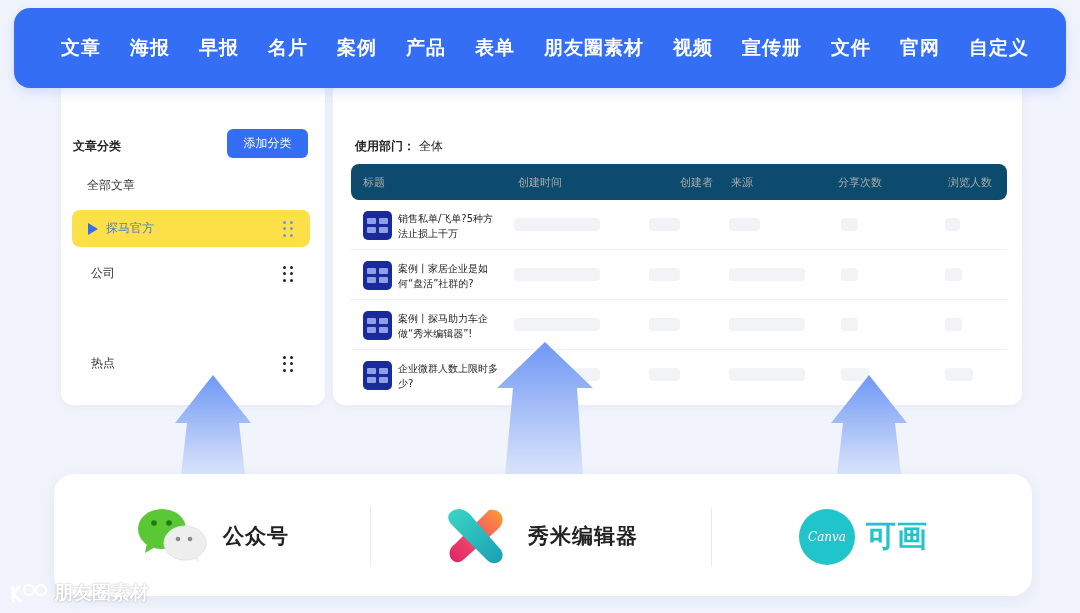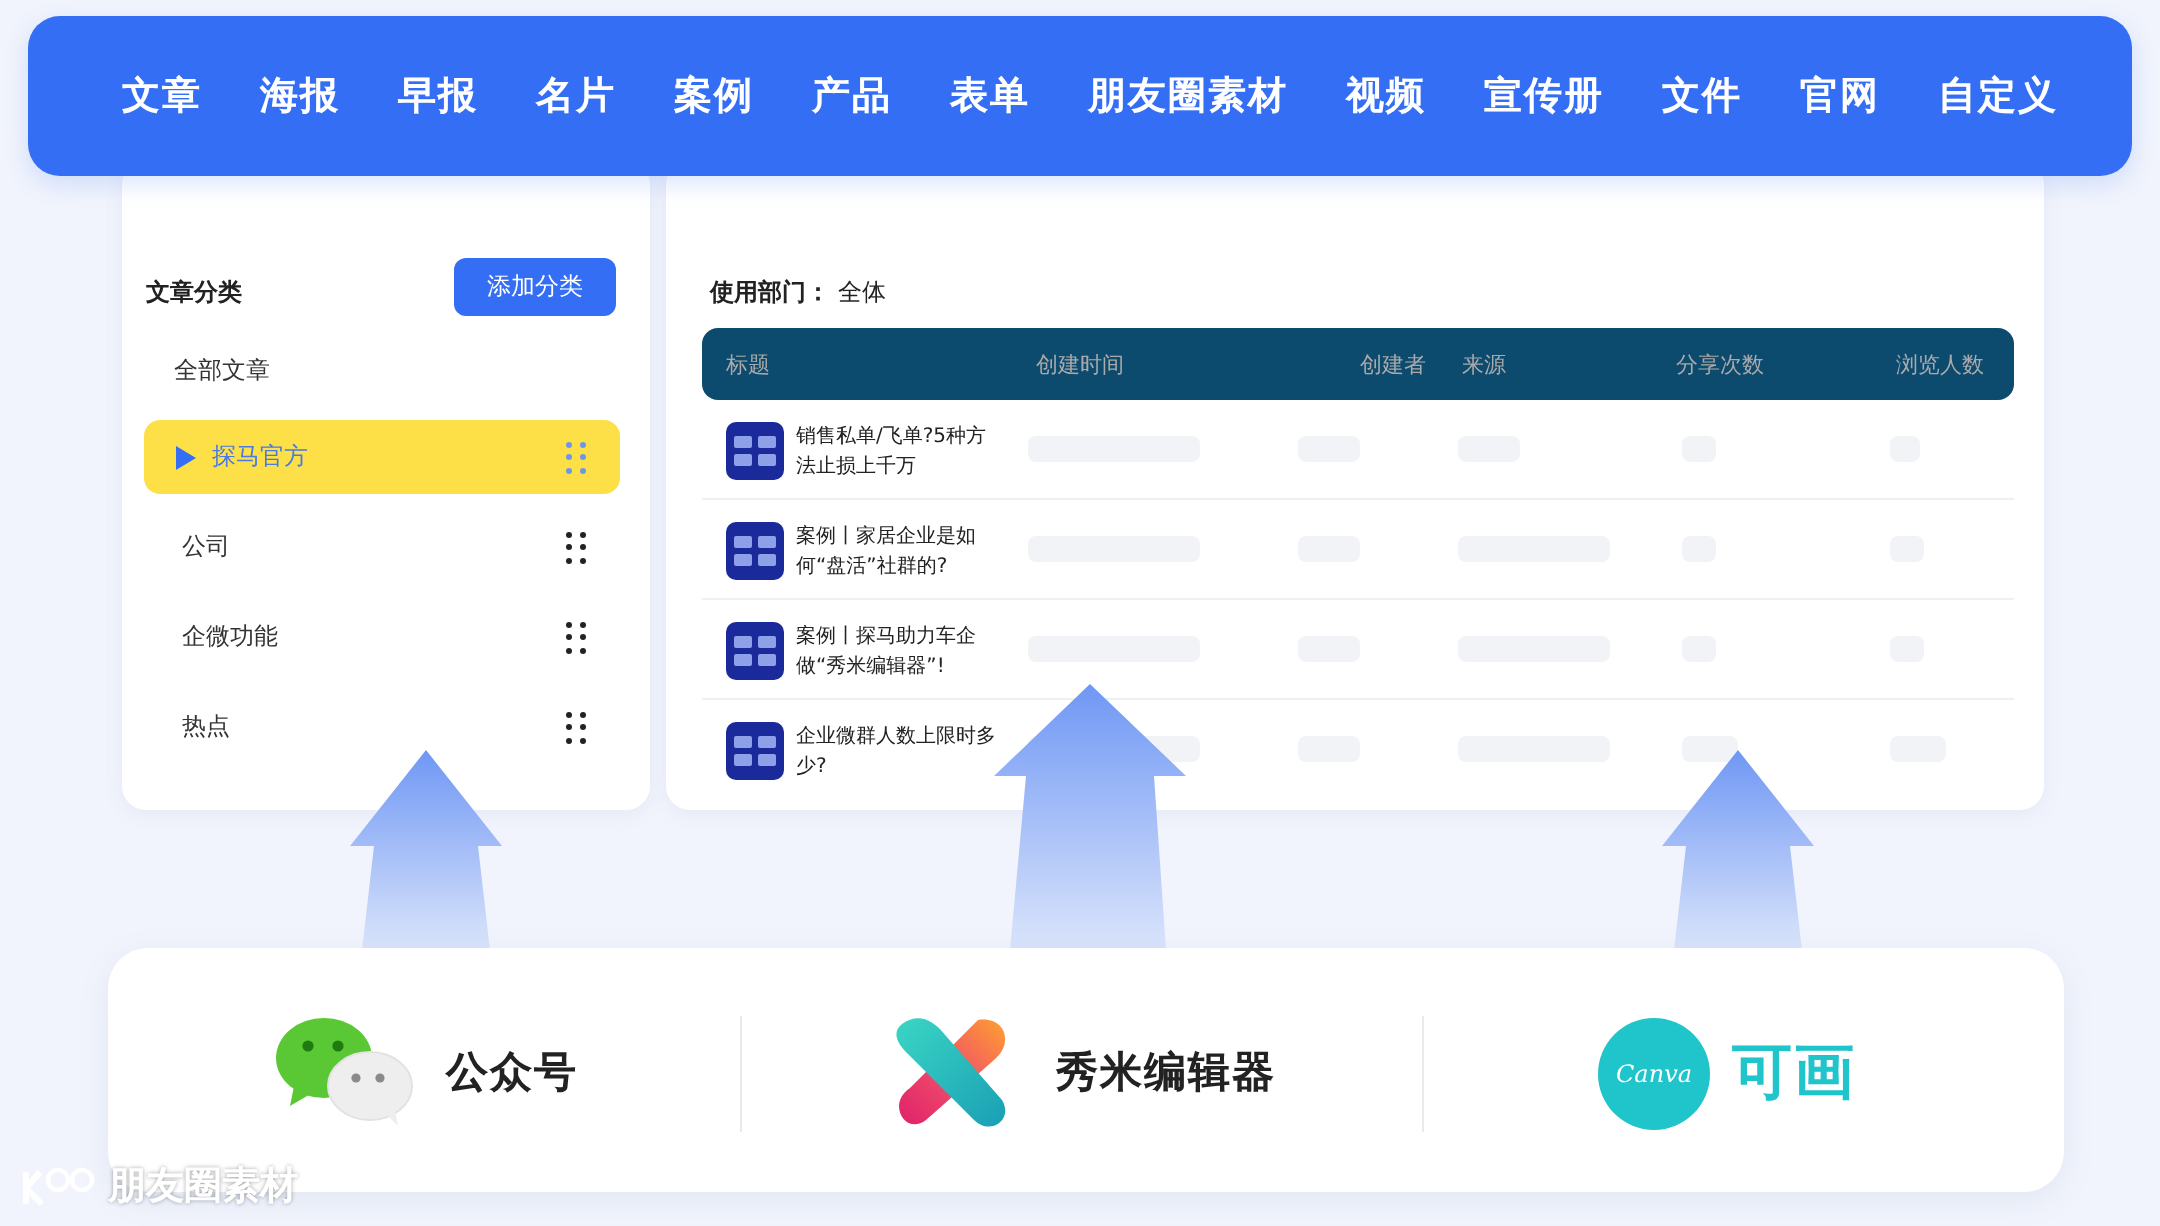--- a/index.html
+++ b/index.html
@@ -123,31 +123,20 @@
         <i></i>
         <i></i>
         <i></i>
         <i></i>
         <i></i>
         <i></i>
       </span>
   </div>
   <div class="cat-item" style="top:175px;">
     <span class="label-plain">公司</span>
-    <span class="drag">
-        <i></i>
-        <i></i>
-        <i></i>
-        <i></i>
-        <i></i>
-        <i></i>
-      </span>
-  </div>
-  <div class="cat-item" style="top:220px;">
-    <span class="label-plain">企微功能</span>
     <span class="drag">
         <i></i>
         <i></i>
         <i></i>
         <i></i>
         <i></i>
         <i></i>
       </span>
   </div>
   <div class="cat-item" style="top:265px;">

